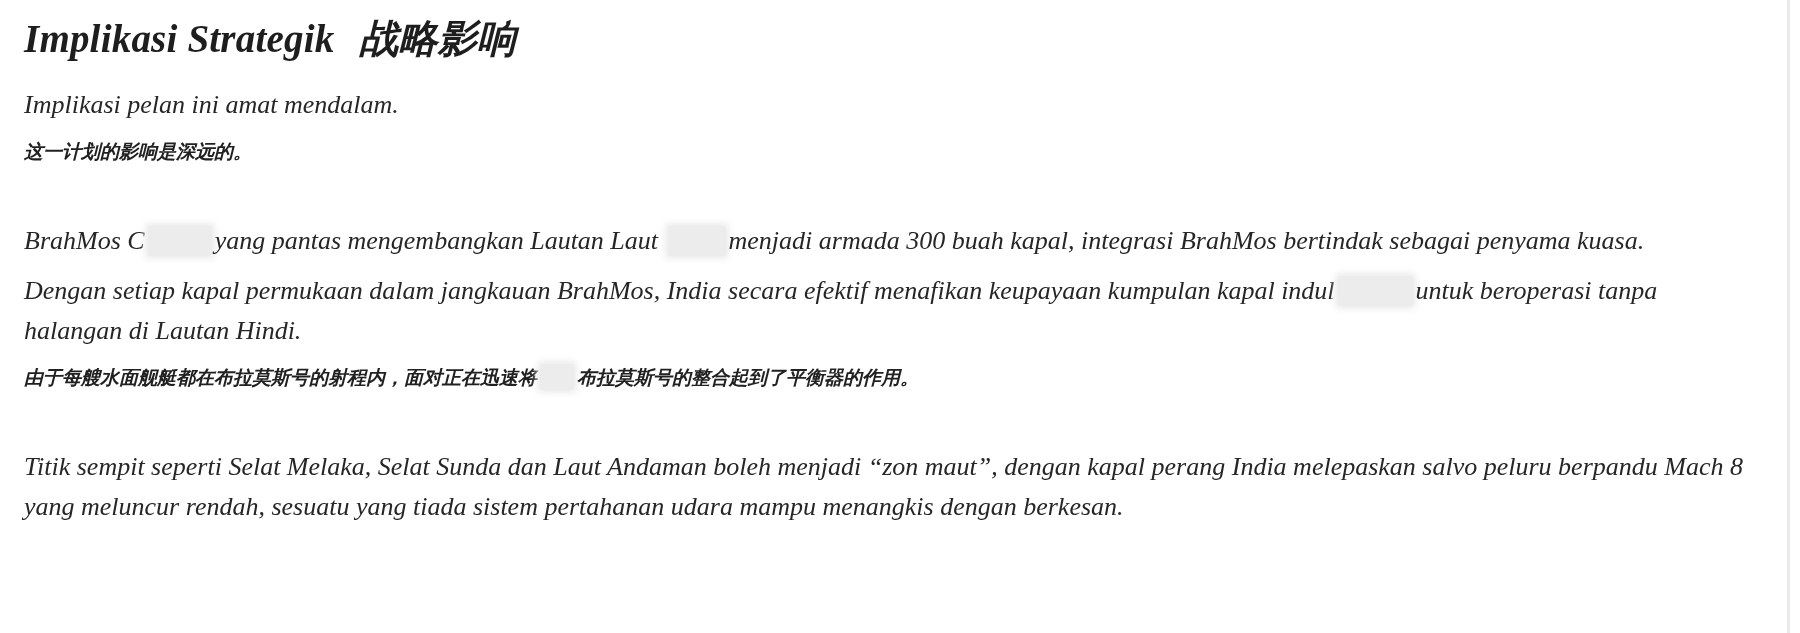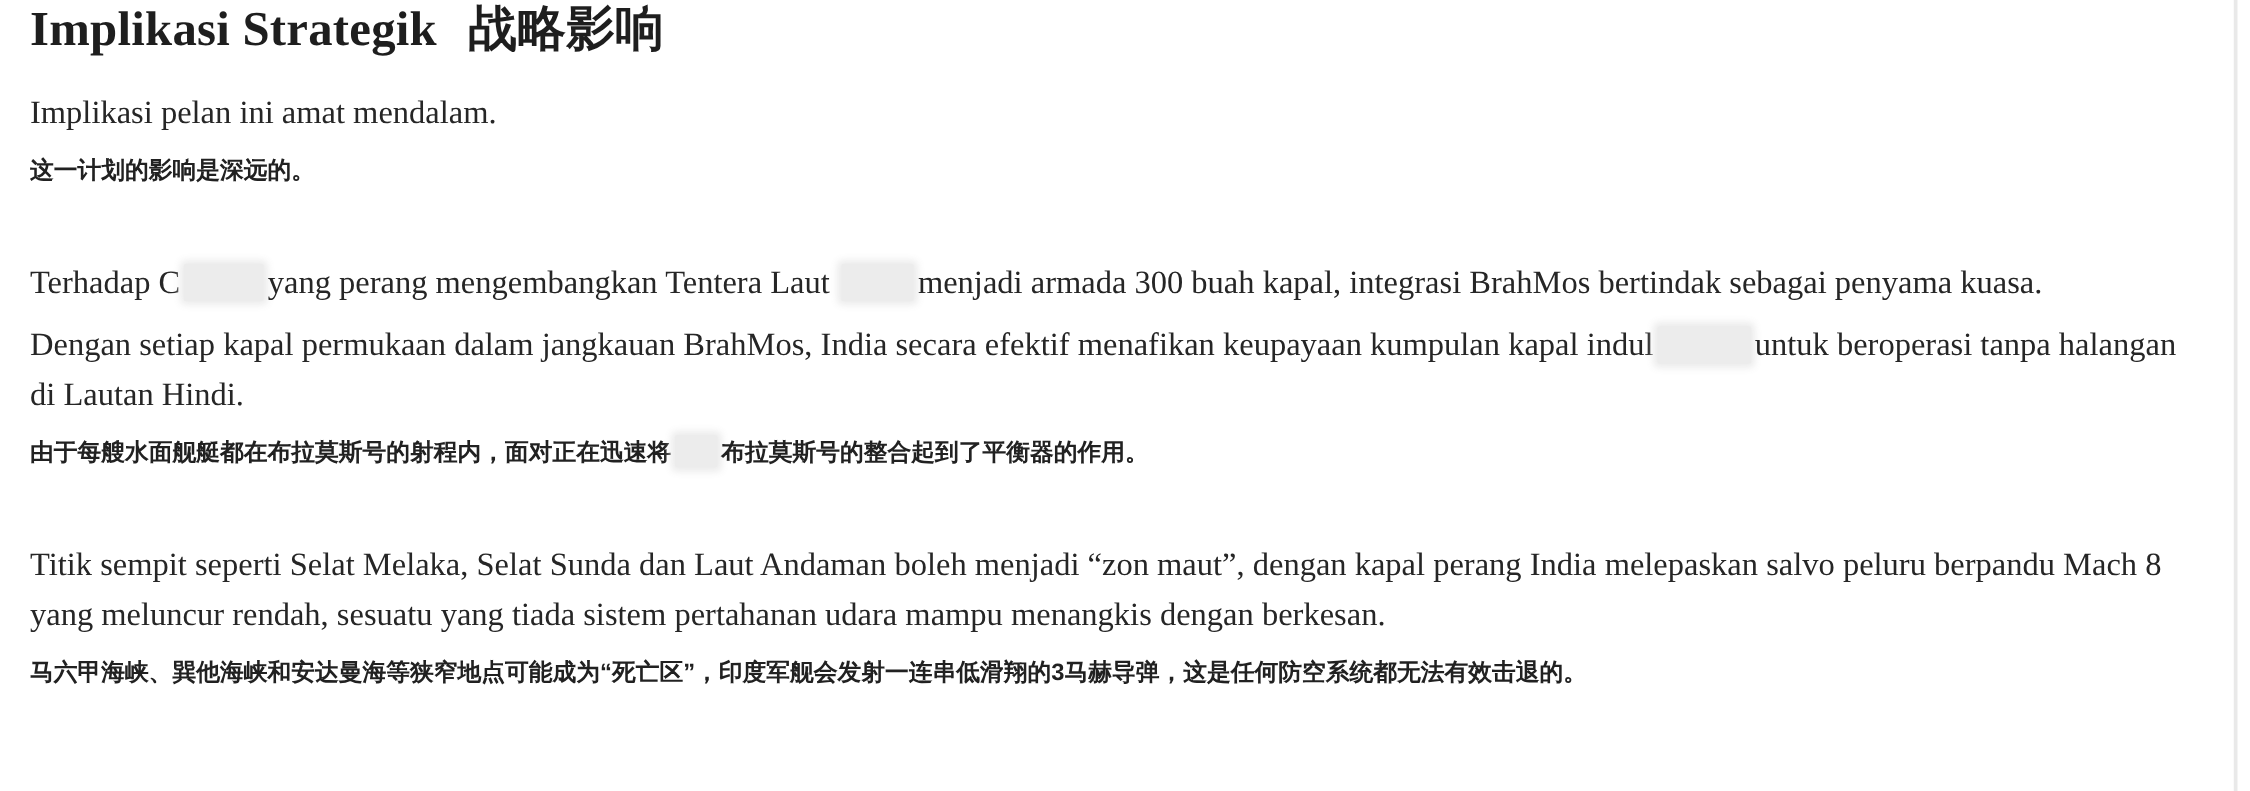--- a/index.html
+++ b/index.html
@@ -7,21 +7,22 @@
     margin: 0; padding: 0;
     background: #ffffff;
   }
   body {
     width: 1800px; height: 633px;
     overflow: hidden;
     position: relative;
     font-family: "Liberation Serif", serif;
   }
   .article {
-    padding: 2px 44px 0 24px;
+    padding: 17px 44px 0 24px;
+    font-style: italic;
   }
   h1 {
     font-family: "Liberation Serif", serif;
     font-size: 39px;
     font-weight: 700;
     color: #1e1e1e;
     margin: 0 0 24px 0;
     letter-spacing: 0.2px;
     line-height: 1.12;
   }
@@ -71,21 +72,20 @@
 
 <div class="window">
   <main class="article">
     <h1>
       <span>Implikasi Strategik</span>
       <span class="zh-part">战略影响</span>
     </h1>
     <div id="paragraphs">
         <p class="para para-ms"><span>Implikasi pelan ini amat mendalam.</span></p>
         <p class="para para-zh"><span>这一计划的影响是深远的。</span></p>
-        <p class="para para-ms"><span>Terhadap C</span><span class="redaction" style="width: 64px;"></span><span>yang perang mengembangkan Tentera Laut </span><span class="redaction" style="width: 58px;"></span><span>menjadi armada 300 buah kapal, integrasi BrahMos bertindak sebagai penyama kuasa.</span></p>
+        <p class="para para-ms"><span>BrahMos C</span><span class="redaction" style="width: 64px;"></span><span>yang pantas mengembangkan Lautan Laut </span><span class="redaction" style="width: 58px;"></span><span>menjadi armada 300 buah kapal, integrasi BrahMos bertindak sebagai penyama kuasa.</span></p>
         <p class="para para-ms"><span>Dengan setiap kapal permukaan dalam jangkauan BrahMos, India secara efektif menafikan keupayaan kumpulan kapal indul</span><span class="redaction" style="width: 75px;"></span><span>untuk beroperasi tanpa halangan di Lautan Hindi.</span></p>
         <p class="para para-zh"><span>由于每艘水面舰艇都在布拉莫斯号的射程内，面对正在迅速将</span><span class="redaction" style="width: 34px;"></span><span>布拉莫斯号的整合起到了平衡器的作用。</span></p>
         <p class="para para-ms"><span>Titik sempit seperti Selat Melaka, Selat Sunda dan Laut Andaman boleh menjadi “zon maut”, dengan kapal perang India melepaskan salvo peluru berpandu Mach 8 yang meluncur rendah, sesuatu yang tiada sistem pertahanan udara mampu menangkis dengan berkesan.</span></p>
-        <p class="para para-zh"><span>马六甲海峡、巽他海峡和安达曼海等狭窄地点可能成为“死亡区”，印度军舰会发射一连串低滑翔的3马赫导弹，这是任何防空系统都无法有效击退的。</span></p>
       </div>
   </main>
   <div class="scroll-track"></div>
 </div>
 
 </body></html>

